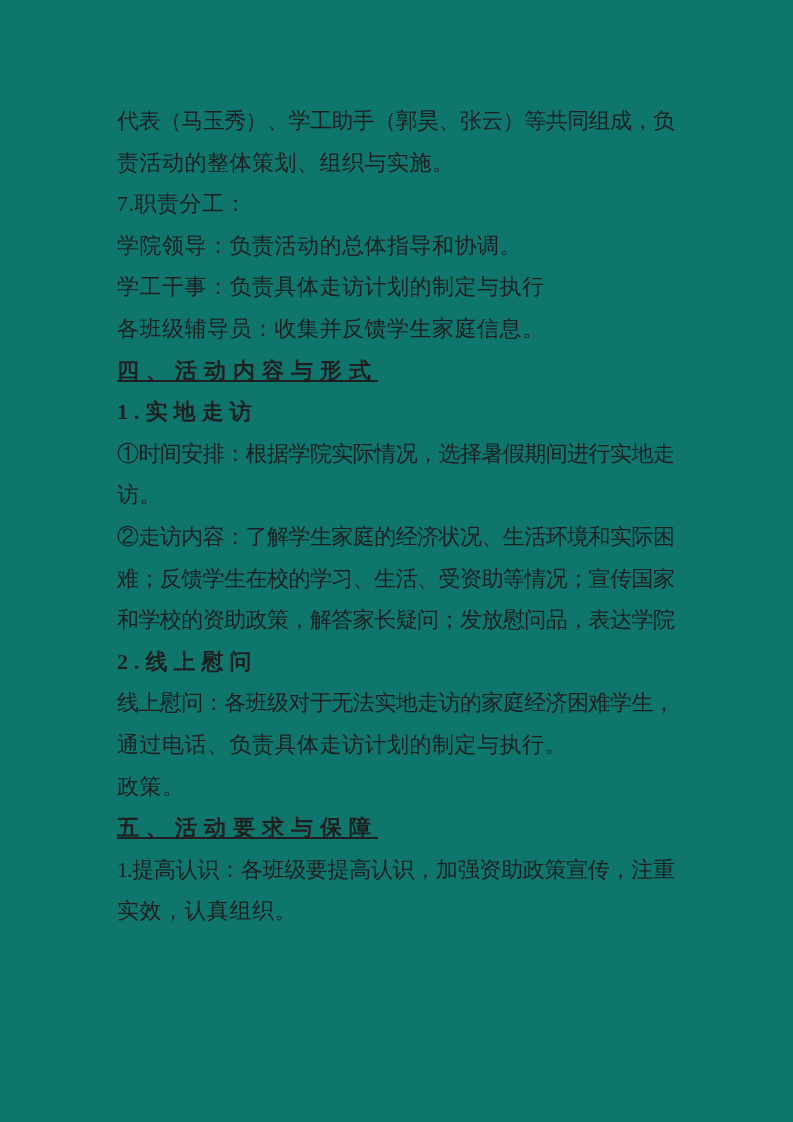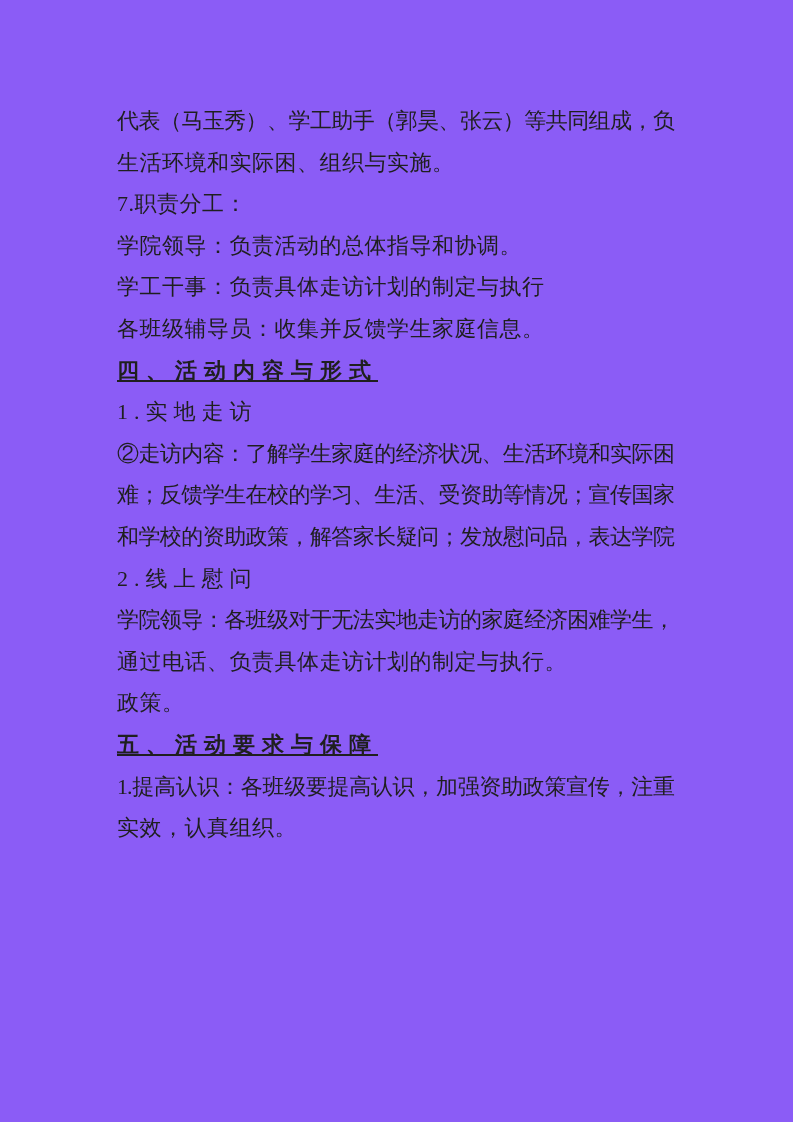--- a/index.html
+++ b/index.html
@@ -4,21 +4,21 @@
 <style>
   html, body {
     margin: 0;
     padding: 0;
     background: #ffffff;
   }
   .page {
     position: relative;
     width: 793px;
     height: 1122px;
-    background: #8b5cf6;
+    background: #0f766e;
     overflow: hidden;
     font-family: "Liberation Serif", "DejaVu Serif", serif;
     color: #1f1f1f;
   }
   .textblock {
     position: absolute;
     left: 117px;
     top: 100px;
     width: 557px;
   }
@@ -41,34 +41,34 @@
   
   .line.major {
     font-family: "Liberation Sans", "DejaVu Sans", sans-serif;
     font-weight: 700;
     letter-spacing: 7px;
     font-size: 22px;
     text-decoration: underline;
   }
   
   .line.minor {
-    font-weight: 400;
+    font-weight: 700;
     letter-spacing: 6px;
     font-size: 22px;
   }
 </style>
 </head>
 <body>
 
 <div class="page">
   <div class="textblock">
 
     <div>
       <div class="line fill">代表（马玉秀）、学工助手（郭昊、张云）等共同组成，负</div>
-      <div class="line">生活环境和实际困、组织与实施。</div>
+      <div class="line">责活动的整体策划、组织与实施。</div>
     </div>
 
     <div>
       <div class="line">7.职责分工：</div>
     </div>
 
     <div>
       <div class="line">学院领导：负责活动的总体指导和协调。</div>
     </div>
 
@@ -81,33 +81,37 @@
     </div>
 
     <div>
       <div class="line major">四、活动内容与形式</div>
     </div>
 
     <div>
       <div class="line minor">1.实地走访</div>
     </div>
 
+    <div>
+      <div class="line fill">①时间安排：根据学院实际情况，选择暑假期间进行实地走</div>
+      <div class="line">访。</div>
+    </div>
 
     <div>
       <div class="line fill">②走访内容：了解学生家庭的经济状况、生活环境和实际困</div>
       <div class="line fill">难；反馈学生在校的学习、生活、受资助等情况；宣传国家</div>
       <div class="line fill">和学校的资助政策，解答家长疑问；发放慰问品，表达学院</div>
     </div>
 
     <div>
       <div class="line minor">2.线上慰问</div>
     </div>
 
     <div>
-      <div class="line fill">学院领导：各班级对于无法实地走访的家庭经济困难学生，</div>
+      <div class="line fill">线上慰问：各班级对于无法实地走访的家庭经济困难学生，</div>
       <div class="line">通过电话、负责具体走访计划的制定与执行。</div>
     </div>
 
     <div>
       <div class="line">政策。</div>
     </div>
 
     <div>
       <div class="line major">五、活动要求与保障</div>
     </div>

